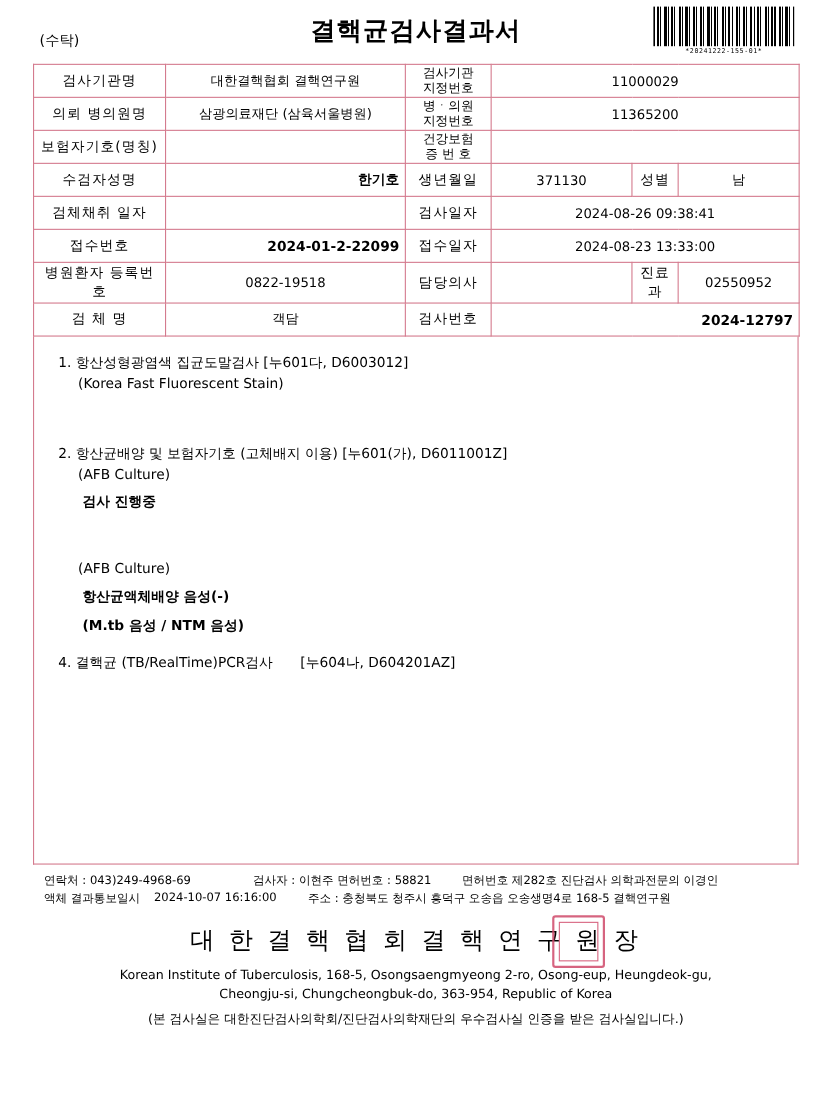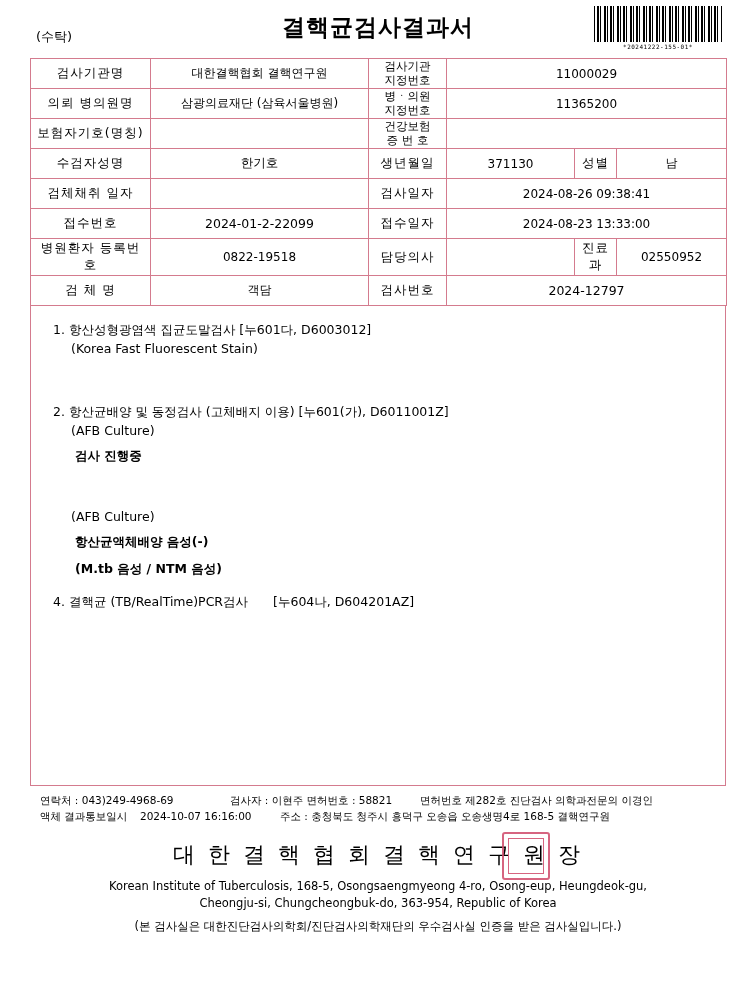--- a/index.html
+++ b/index.html
@@ -94,23 +94,23 @@
     text-align: center;
     font-size: 11.5px;
     line-height: 1.15;
     letter-spacing: 0px;
   }
   td.val {
     text-align: center;
     font-size: 12px;
   }
   td.val-b {
-    text-align: center;
+    text-align: right;
     font-size: 12.5px;
-    font-weight: normal;
+    font-weight: bold;
   }
   td.val-c {
     text-align: center;
     font-size: 12px;
   }
 
   
   .results {
     border: 1px solid #d47b8e;
     border-top: none;
@@ -271,21 +271,21 @@
         <span>항산성형광염색 집균도말검사 [누601다, D6003012]</span>
       </div>
       <div class="res-sub">(Korea Fast Fluorescent Stain)</div>
     </div>
 
     <div class="gap-a"></div>
 
     <div class="res-item">
       <div class="res-line1">
         <span>2.</span>
-        <span>항산균배양 및 동정검사 (고체배지 이용) [누601(가), D6011001Z]</span>
+        <span>항산균배양 및 보험자기호 (고체배지 이용) [누601(가), D6011001Z]</span>
       </div>
       <div class="res-sub">(AFB Culture)</div>
       <div class="res-bold">검사 진행중</div>
     </div>
 
     <div class="gap-b"></div>
 
     <div class="res-item">
       <div class="res-sub">(AFB Culture)</div>
       <div class="res-bold">항산균액체배양 음성(-)</div>
@@ -314,20 +314,20 @@
       <span style="left:110px">2024-10-07 16:16:00</span>
       <span style="left:250px">주소 : 충청북도 청주시 흥덕구 오송읍 오송생명4로 168-5 결핵연구원</span>
     </div>
 
     <div class="org-title">
       <span>대 한 결 핵 협 회    결 핵 연 구 원 장</span>
       <span class="stamp"></span>
     </div>
 
     <div class="eng-line">
-      <span>Korean Institute of Tuberculosis, 168-5, Osongsaengmyeong 4-ro, Osong-eup, Heungdeok-gu,</span><br>
+      <span>Korean Institute of Tuberculosis, 168-5, Osongsaengmyeong 2-ro, Osong-eup, Heungdeok-gu,</span><br>
       <span>Cheongju-si, Chungcheongbuk-do, 363-954, Republic of Korea</span>
     </div>
 
     <div class="note-line">(본 검사실은 대한진단검사의학회/진단검사의학재단의 우수검사실 인증을 받은 검사실입니다.)</div>
   </div>
 
 </div>
 
 </body></html>

